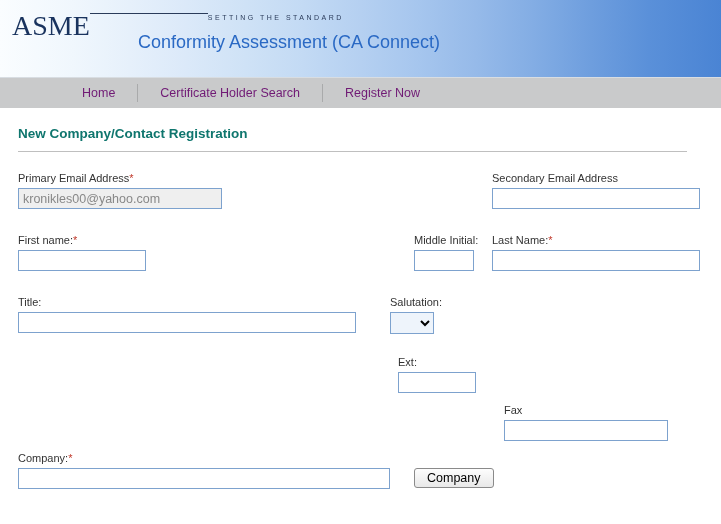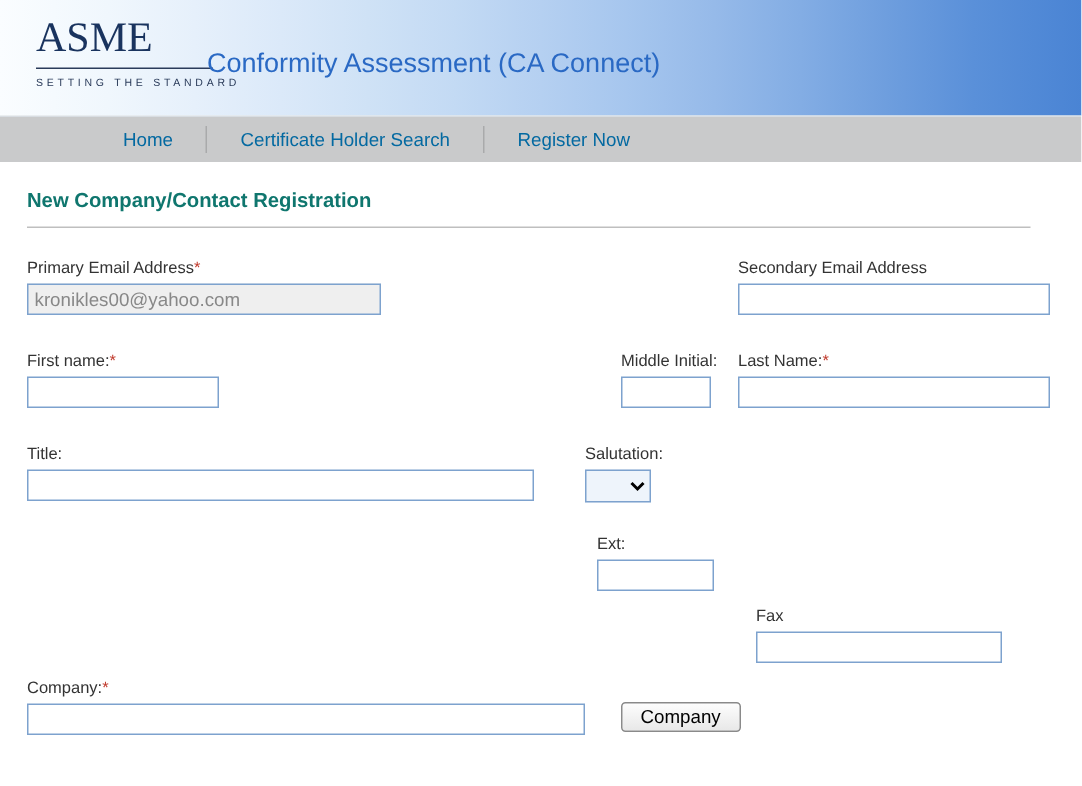--- a/index.html
+++ b/index.html
@@ -15,22 +15,22 @@
     height: 78px;
     background: linear-gradient(90deg,
       #fafdff 0%, #f0f7fd 10%, #e6f0fb 18%, #dbe9f9 26%,
       #cfe2f6 34%, #c3daf4 42%, #b5d0f1 50%, #a6c6ee 58%,
       #96bae9 66%, #83ade4 74%, #6e9ede 82%, #5a90d9 90%, #4a84d4 100%);
     position: relative;
     border-bottom: 1px solid #d8dde2;
   }
   .logo-box {
     position: absolute;
-    left: 24px; top: 10px;
-    display: flex; flex-direction: column;
+    left: 12px; top: 10px;
+    display: flex; flex-direction: row;
     color: #19335e;
   }
   .logo-word {
     font-family: Georgia, "Times New Roman", serif;
     font-size: 28px;
     letter-spacing: 0px;
     font-weight: 400;
   }
   .logo-tag {
     font-size: 7px;
@@ -48,21 +48,21 @@
     font-size: 18px;
     font-family: Arial, sans-serif;
   }
   .nav-bar {
     height: 30px;
     background: #c9cacb;
     display: flex;
     align-items: center;
     padding-left: 60px;
     font-size: 12.5px;
-    color: #0369a1;
+    color: #701a75;
   }
   .nav-item {
     padding: 0 22px;
     cursor: pointer;
   }
   .nav-sep {
     width: 1px; height: 18px; background: #a9aaab;
   }
   .content {
     padding: 18px 18px 10px 18px;
@@ -130,21 +130,21 @@
   <div class="content">
     <div class="form-title">New Company/Contact Registration</div>
     <div class="hr"></div>
 
     <div class="form-grid" style="height:360px;">
 
       <div class="field" style="left:0px; top:0px;">
         <span class="lbl">
           <span>Primary Email Address</span><span class="req">*</span>
         </span><br>
-        <input class="inp disabled" style="width: 236px;" readonly="" value="kronikles00@yahoo.com">
+        <input class="inp disabled" style="width: 204px;" readonly="" value="kronikles00@yahoo.com">
       </div>
       <div class="field" style="left:474px; top:0px;">
         <span class="lbl">Secondary Email Address</span><br>
         <input class="inp" style="width: 208px;" value="">
       </div>
 
       <div class="field" style="left:0px; top:62px;">
         <span class="lbl">
           <span>First name:</span><span class="req">*</span>
         </span><br>

